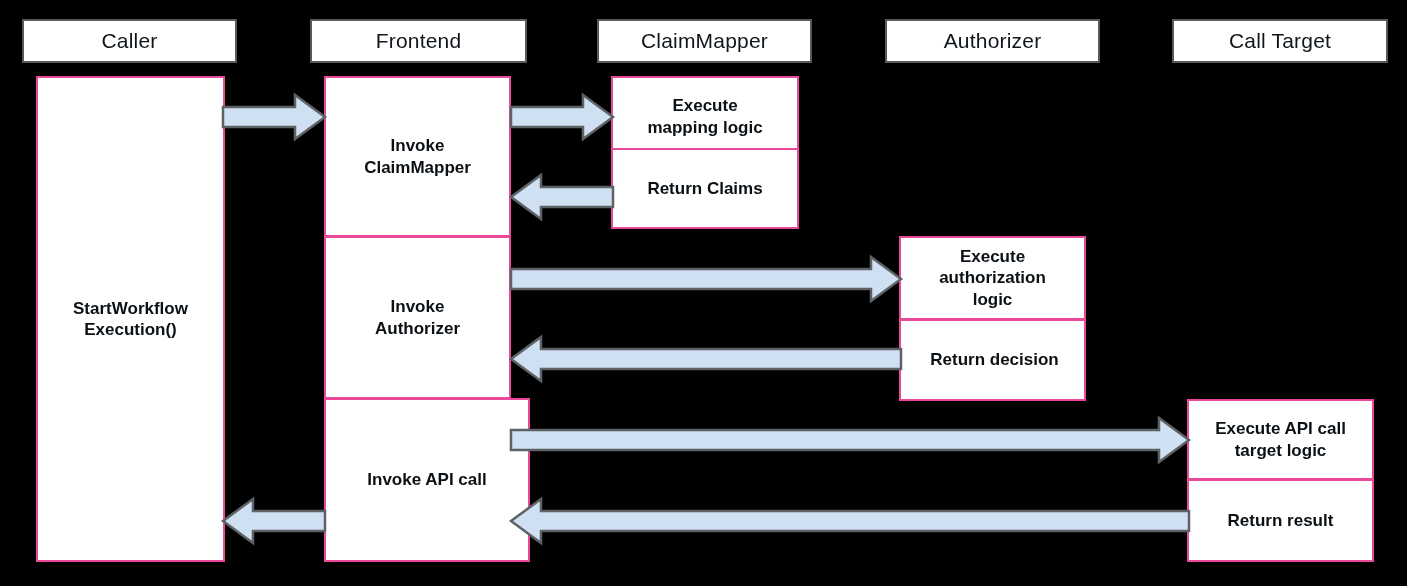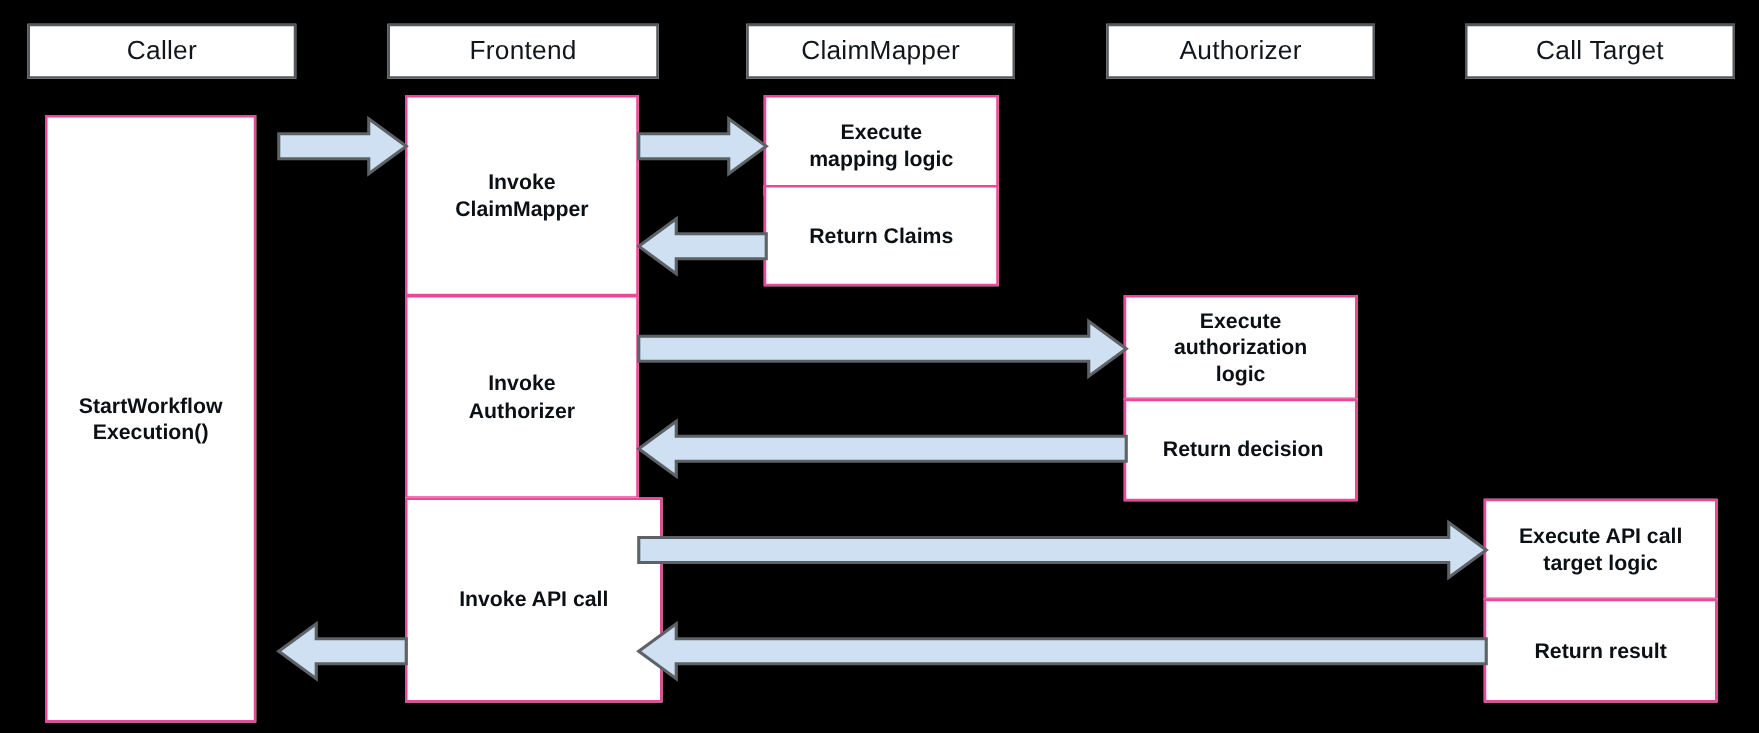--- a/index.html
+++ b/index.html
@@ -42,21 +42,21 @@
   </div>
 
   <div class="hdr" style="left:885px;top:19px;width:215px;height:44px;">
     <span>Authorizer</span>
   </div>
 
   <div class="hdr" style="left:1172px;top:19px;width:216px;height:44px;">
     <span>Call Target</span>
   </div>
 
-  <div class="act" style="left:36px;top:92px;width:169px;height:486px;">
+  <div class="act" style="left:36px;top:76px;width:189px;height:486px;">
     <span class="ml">StartWorkflow<br>Execution()</span>
   </div>
 
   <div class="act" style="left:324px;top:76px;width:187px;height:161px;">
     <span class="ml">Invoke<br>ClaimMapper</span>
   </div>
 
   <div class="act" style="left:324px;top:236px;width:187px;height:163px;">
     <span class="ml">Invoke<br>Authorizer</span>
   </div>

